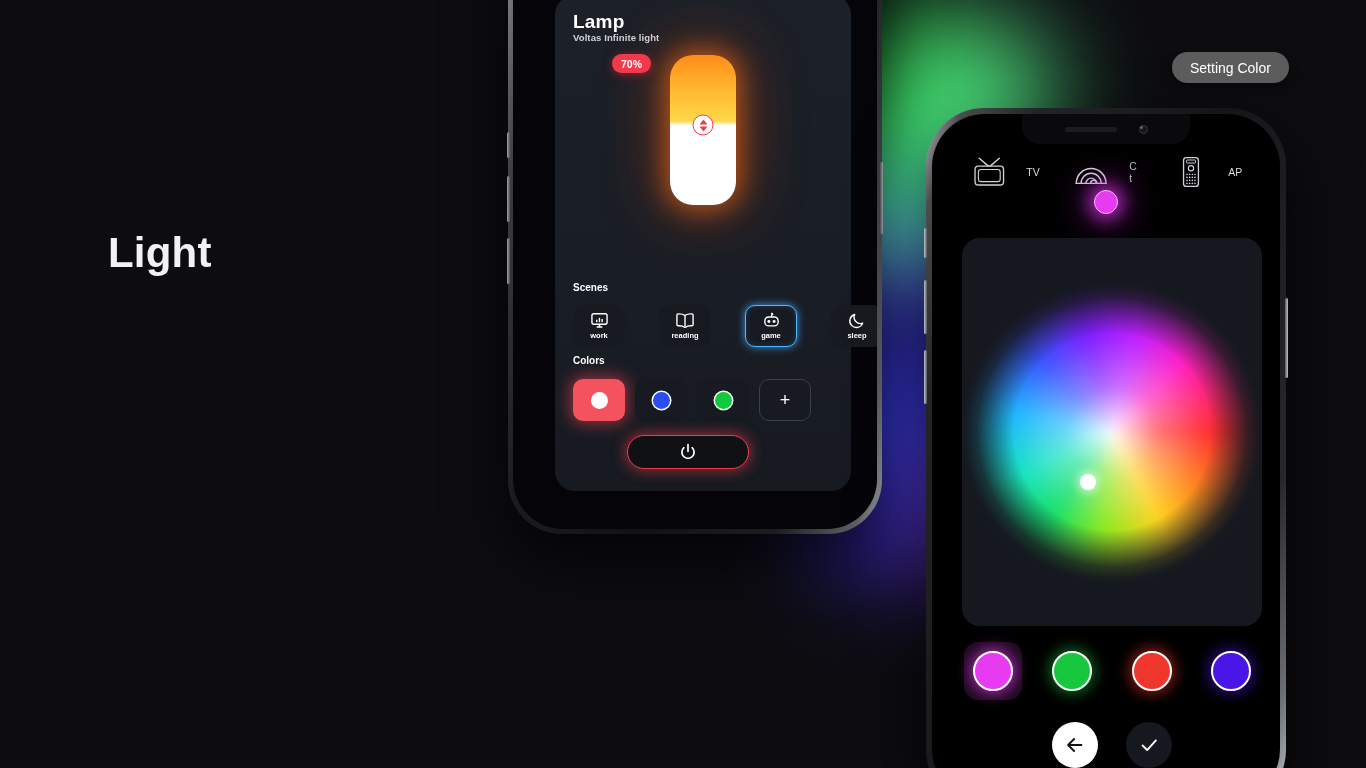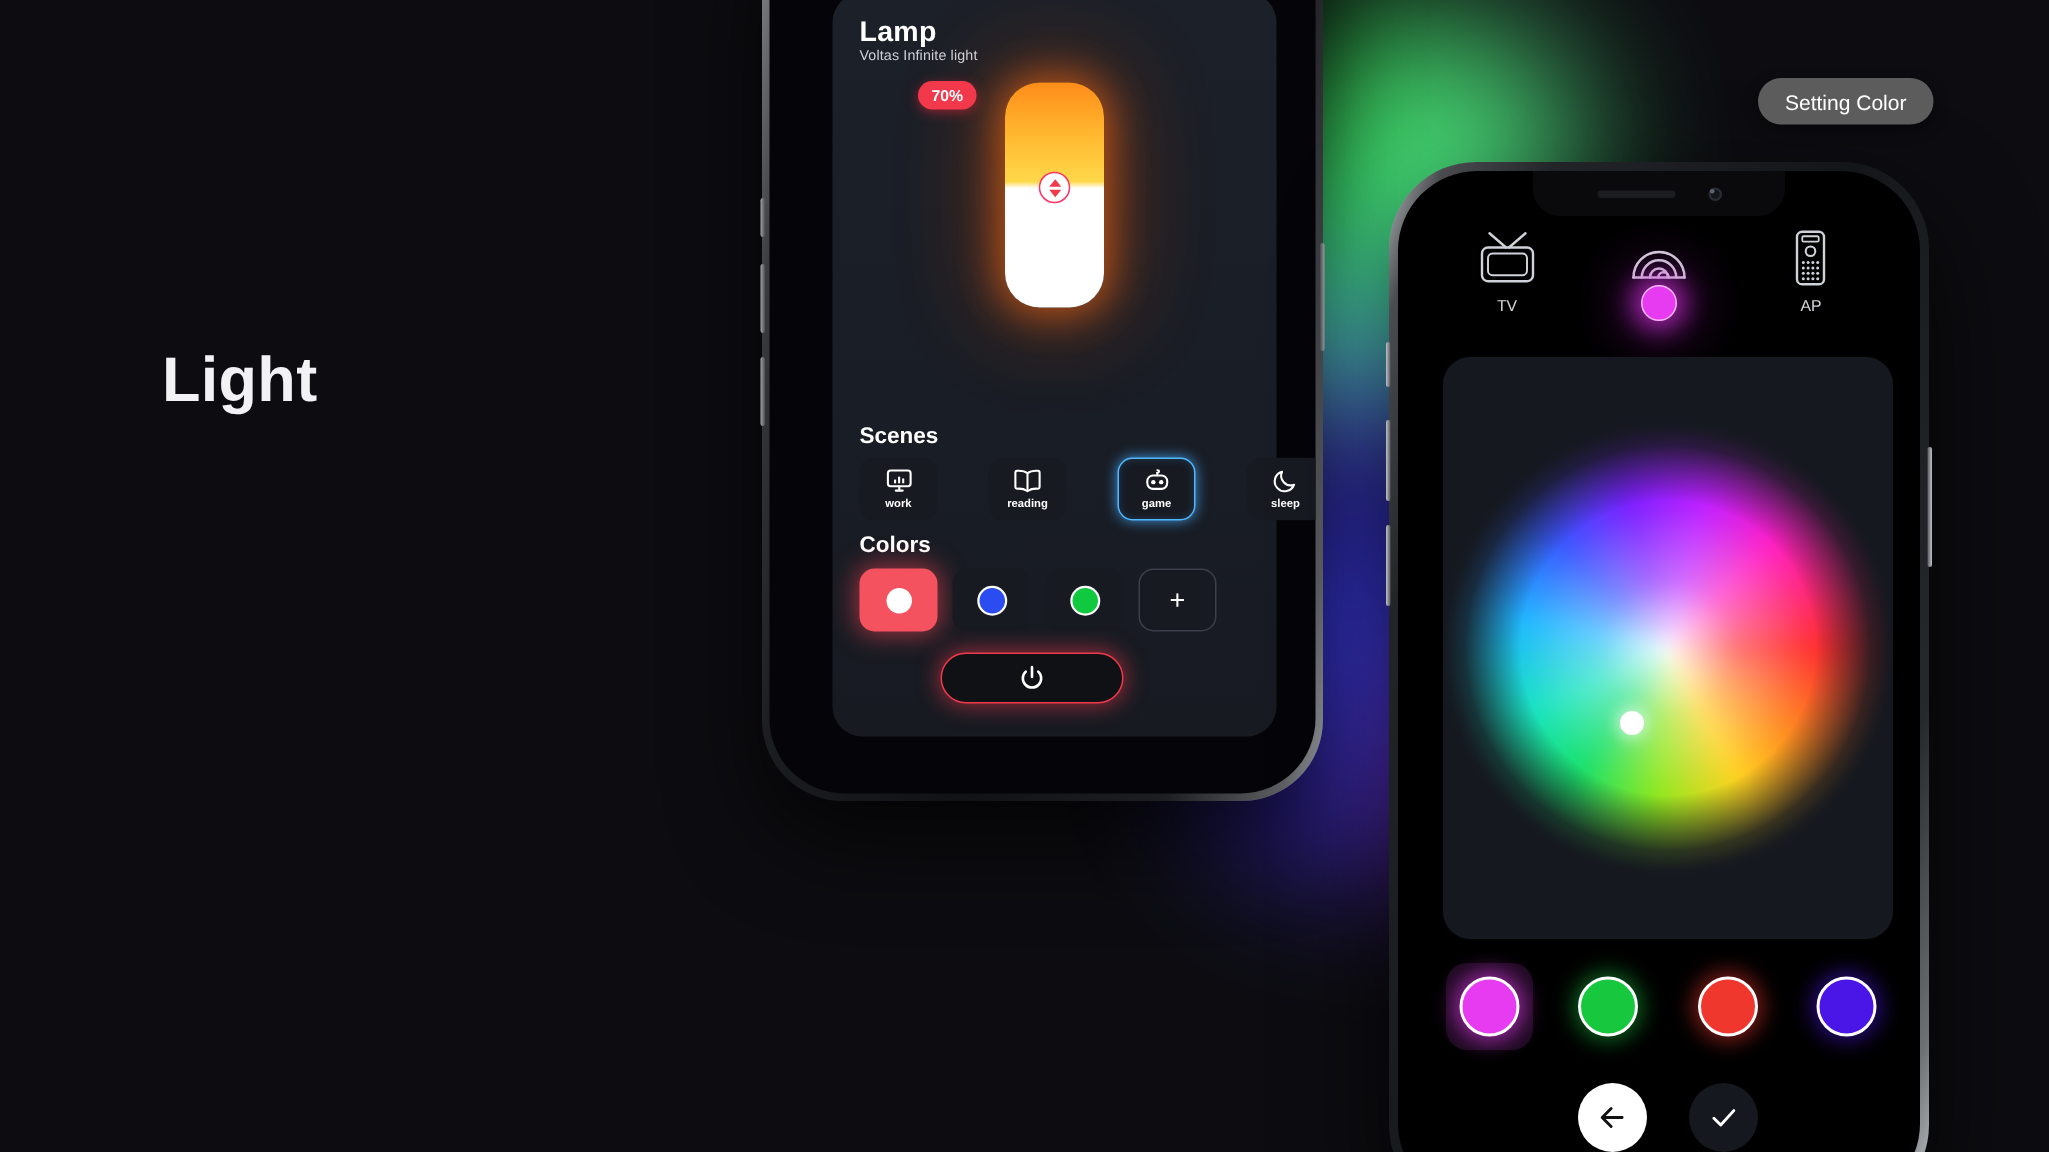--- a/index.html
+++ b/index.html
@@ -53,21 +53,21 @@
   .p1-btn.r1{right:-1px;top:236px;height:72px;
     background:linear-gradient(270deg,#9fa2a6,#4c4e52);}
 
   
   .lamp-card{
     position:absolute;left:42px;top:64px;width:296px;height:496px;
     background:linear-gradient(180deg,#1c2028 0%,#191d25 60%,#171a21 100%);
     border-radius:20px;
   }
   .lamp-title{position:absolute;left:18px;top:16px;font-size:19px;font-weight:700;color:#fff;letter-spacing:.2px;}
-  .lamp-sub{position:absolute;left:18px;top:37px;font-size:9.5px;font-weight:400;color:#cfd2d8;letter-spacing:.1px;}
+  .lamp-sub{position:absolute;left:18px;top:37px;font-size:9.5px;font-weight:700;color:#cfd2d8;letter-spacing:.1px;}
 
   
   .bright{
     position:absolute;left:115px;top:60px;width:66px;height:150px;border-radius:23px;
     background:linear-gradient(180deg,#ff8c1a 0%,#ffb62e 22%,#ffd84a 44%,#ffffff 47%,#ffffff 100%);
     box-shadow:0 0 26px 4px rgba(255,110,20,.62), 0 0 60px 12px rgba(255,90,10,.30);
   }
   .bright .handle{
     position:absolute;left:50%;top:70px;transform:translate(-50%,-50%);
     width:21px;height:21px;border-radius:50%;background:#fff;
@@ -87,21 +87,21 @@
   .auto-wrap{position:absolute;left:18px;top:234px;width:262px;}
   .auto-t{font-size:10px;font-weight:700;color:#fff;}
   .auto-d{margin-top:4px;font-size:8px;line-height:10.5px;color:#7d828d;width:178px;}
   .toggle{
     position:absolute;right:0;top:6px;width:54px;height:25px;border-radius:14px;
     background:linear-gradient(90deg,#2ce9e0,#3fe6f2);
     box-shadow:0 0 12px rgba(50,230,235,.45);
   }
   .toggle .knob{position:absolute;right:3px;top:3px;width:19px;height:19px;border-radius:50%;background:#fff;}
 
-  .sec-label{position:absolute;left:18px;font-size:15px;font-weight:700;color:#fff;}
+  .sec-label{position:absolute;left:18px;font-size:10px;font-weight:700;color:#fff;}
   .sec-scenes{top:287px;}
   .sec-colors{top:360px;}
 
   .row{position:absolute;left:18px;display:flex;gap:10px;}
   .row.scenes{top:310px;gap:34px;}
   .row.colors{top:384px;}
 
   .scene{
     width:52px;height:42px;border-radius:10px;background:#171a21;
     display:flex;flex-direction:column;align-items:center;justify-content:center;gap:2px;
@@ -144,21 +144,21 @@
   .notch .cam{width:9px;height:9px;border-radius:50%;background:#15161c;
     box-shadow:inset 0 0 0 1.5px #2a2c34;position:relative;}
   .notch .cam::after{content:"";position:absolute;left:1.5px;top:1px;width:3px;height:3px;border-radius:50%;background:#5d6370;}
   .p2-btn{position:absolute;width:3px;border-radius:2px;background:linear-gradient(90deg,#bfc2c6,#55585c);}
   .p2-btn.l1{left:-2px;top:120px;height:30px;}
   .p2-btn.l2{left:-2px;top:172px;height:54px;}
   .p2-btn.l3{left:-2px;top:242px;height:54px;}
   .p2-btn.r1{right:-2px;top:190px;height:80px;background:linear-gradient(270deg,#bfc2c6,#55585c);}
 
   .topnav{position:absolute;left:0;top:38px;width:100%;display:flex;justify-content:space-around;padding:0 22px;box-sizing:border-box;}
-  .navitem{display:flex;flex-direction:column;align-items:center;gap:6px;width:70px;position:relative;}
+  .navitem{display:flex;flex-direction:row;align-items:center;gap:18px;width:70px;position:relative;}
   .navitem .lb{font-size:10.5px;color:#d6d8dc;font-weight:400;}
   .navitem.active .lb{color:#b7b9bd;}
   .navdot{
     position:absolute;left:50%;top:38px;transform:translateX(-50%);
     width:24px;height:24px;border-radius:50%;background:#e63bf0;
     box-shadow:0 0 16px 5px rgba(228,50,240,.65),0 0 34px 12px rgba(200,40,220,.35);
     border:1.5px solid #f6b8fa;box-sizing:border-box;
   }
 
   .wheel-card{

